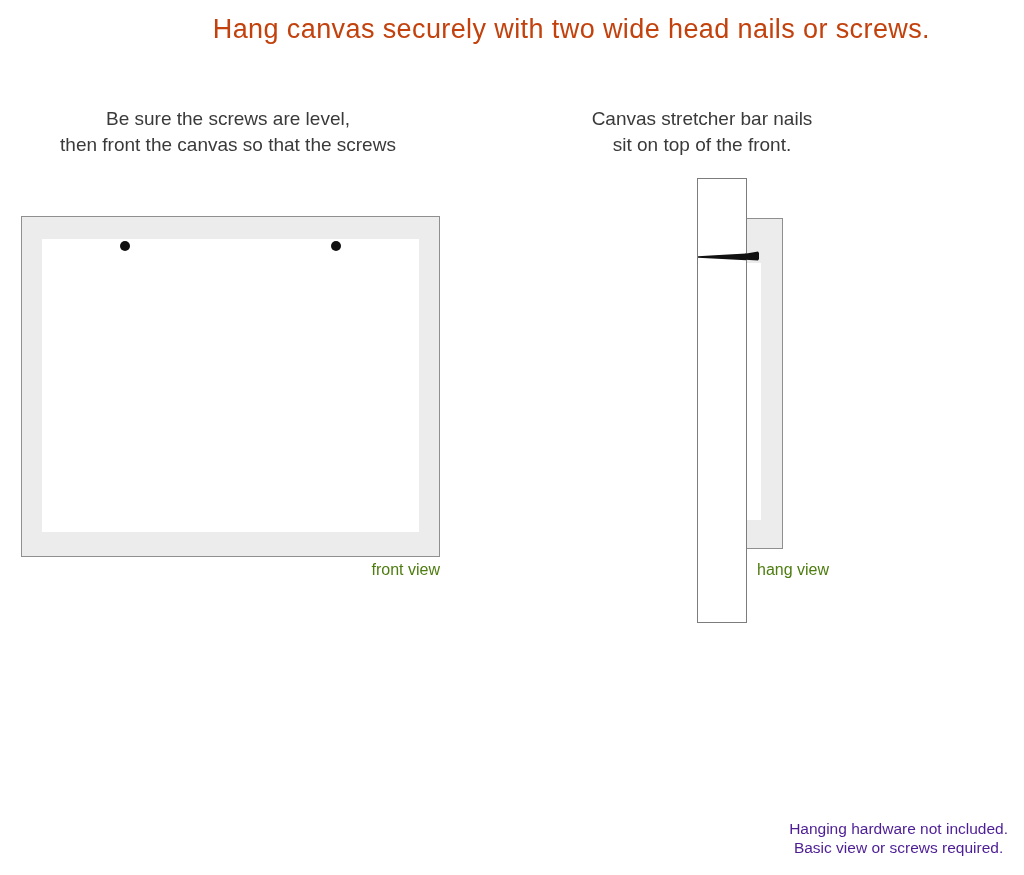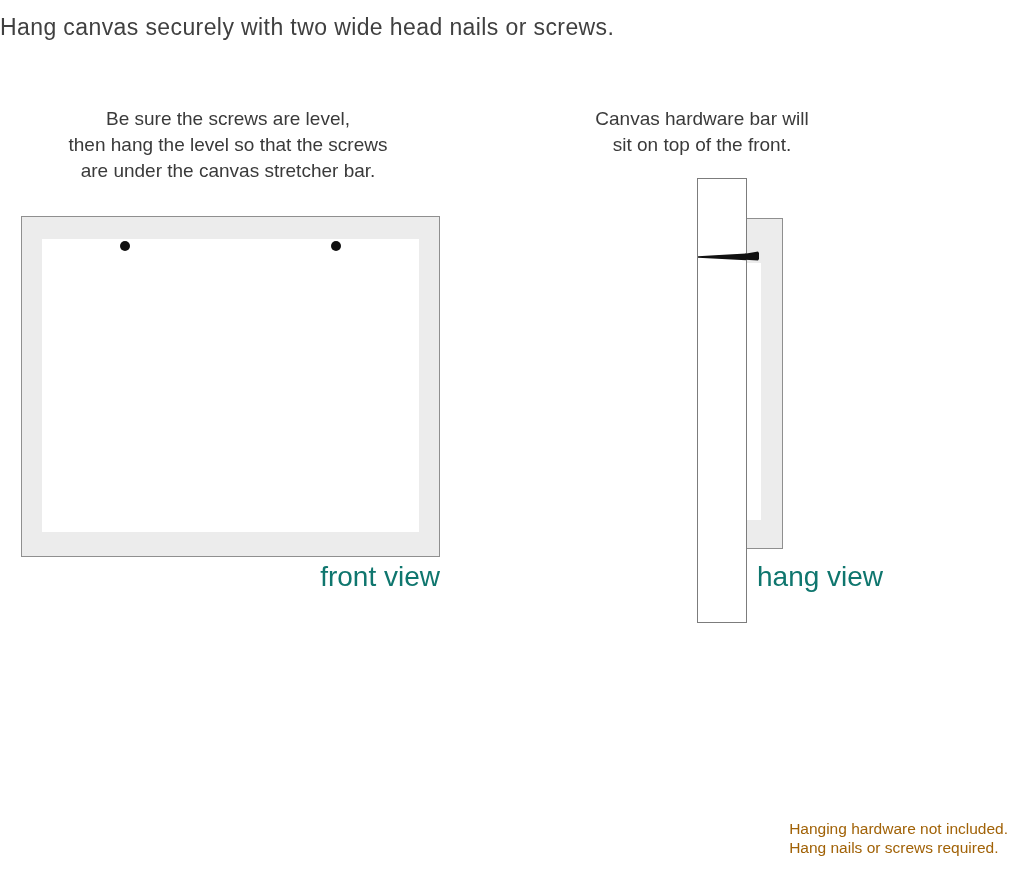--- a/index.html
+++ b/index.html
@@ -15,25 +15,25 @@
     font-family: "Liberation Sans", sans-serif;
     color: #2e2e2e;
   }
 
   
   .page-title {
     position: absolute;
     top: 14px;
     left: 0;
     width: 930px;
-    text-align: left;
-    font-size: 23px;
+    text-align: right;
+    font-size: 27px;
     font-weight: 300;
     letter-spacing: 0.4px;
-    color: #404040;
+    color: #c2410c;
   }
 
   
   .instruction {
     position: absolute;
     text-align: center;
     font-size: 19px;
     line-height: 26px;
     font-weight: 300;
     color: #3a3a3a;
@@ -65,23 +65,23 @@
     height: 10px;
     border-radius: 50%;
     background: #101010;
     top: 24px;
   }
   .screw-dot.left  { left: 98px;  }
   .screw-dot.right { left: 309px; }
 
   .view-label {
     position: absolute;
-    font-size: 28px;
+    font-size: 16px;
     font-weight: 300;
-    color: #0f766e;
+    color: #4d7c0f;
     white-space: nowrap;
   }
   .front-view-label {
     left: 21px;
     top: 561px;
     width: 419px;
     text-align: right;
   }
   .side-view-label {
     left: 757px;
@@ -124,40 +124,39 @@
     width: 70px;
     height: 24px;
     z-index: 3;
   }
 
   
   .hardware-note {
     position: absolute;
     top: 819px;
     right: 16px;
-    text-align: left;
+    text-align: center;
     font-size: 15.5px;
     line-height: 19px;
     font-weight: 300;
-    color: #a16207;
+    color: #4c1d95;
   }
 </style>
 </head>
 <body>
 
 <div class="page-title">Hang canvas securely with two wide head nails or screws.</div>
 
 <div class="instruction instruction-left">
   <div>Be sure the screws are level,</div>
-  <div>then hang the level so that the screws</div>
-  <div>are under the canvas stretcher bar.</div>
+  <div>then front the canvas so that the screws</div>
 </div>
 
 <div class="instruction instruction-right">
-  <div>Canvas hardware bar will</div>
+  <div>Canvas stretcher bar nails</div>
   <div>sit on top of the front.</div>
 </div>
 
 <div class="front-frame">
   <div class="front-face"></div>
   <div class="screw-dot left"></div>
   <div class="screw-dot right"></div>
 </div>
 <div class="view-label front-view-label">front view</div>
 
@@ -168,14 +167,14 @@
 <svg class="nail" viewBox="0 0 70 24" xmlns="http://www.w3.org/2000/svg">
 
   <polygon points="4,12.2 52,9.4 52,16.2 4,13.8" fill="#111111"></polygon>
 
   <polygon points="51,9.8 64,7.4 65,9 65,15 64,16.4 51,15.8" fill="#111111"></polygon>
 </svg>
 <div class="view-label side-view-label">hang view</div>
 
 <div class="hardware-note">
   <div>Hanging hardware not included.</div>
-  <div>Hang nails or screws required.</div>
+  <div>Basic view or screws required.</div>
 </div>
 
 </body></html>

